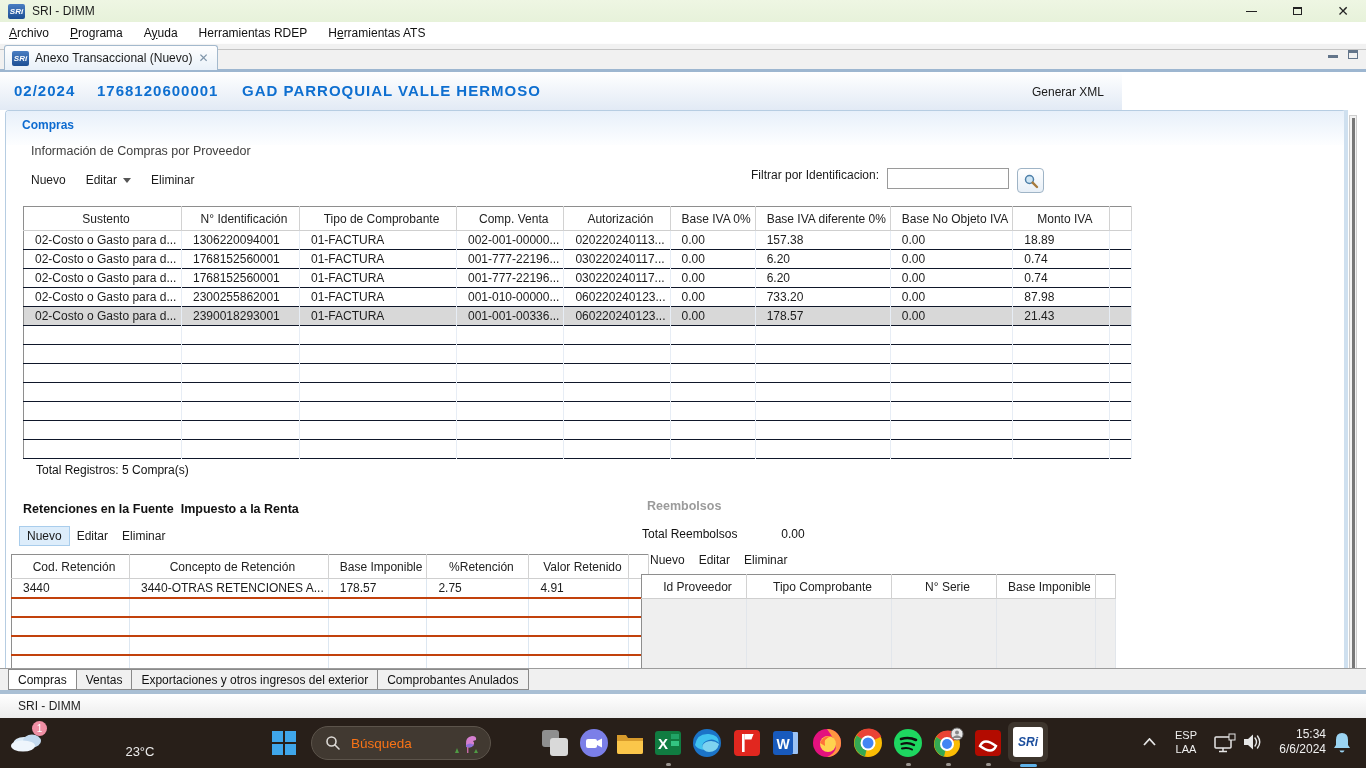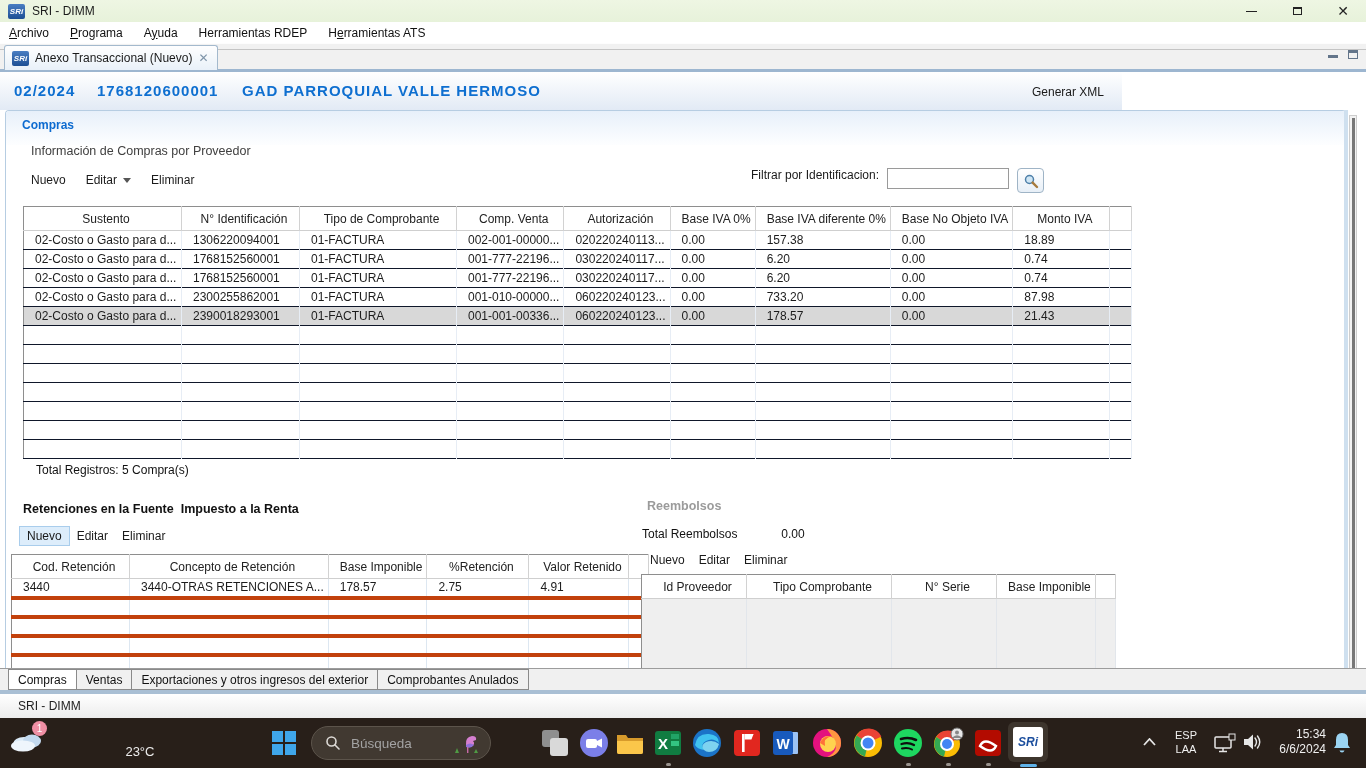--- a/index.html
+++ b/index.html
@@ -54,21 +54,21 @@
 
   
   table.tbl{border-collapse:collapse;table-layout:fixed;background:#fff;border:1px solid #8e8e8e;position:absolute;}
   .tbl th{font-weight:normal;font-size:12px;color:#222;text-align:center;padding:0 4px 0 11px;height:24px;border-right:1px solid #d2d2d2;white-space:nowrap;overflow:hidden;}
   .tbl td{font-size:12px;color:#1c1c1c;padding:0 4px 0 11px;height:19px;border-right:1px solid #e7edf5;white-space:nowrap;overflow:hidden;}
   .tbl thead tr{border-bottom:1px solid #cfcfcf;}
   .tbl tbody tr{border-bottom:1px solid #0f172a;}
   .tbl tbody tr.selected{background:#d8d8d8;}
   #tbl-compras{left:17px;top:95px;}
   #tbl-ret{left:5px;top:443px;}
-  #tbl-ret tbody tr{border-bottom:4px solid #c2410c;}
+  #tbl-ret tbody tr{border-bottom:2px solid #c2410c;}
   #tbl-ret td{border-right:1px solid #dde7f1;}
   #tbl-reemb{left:635px;top:463px;}
   #tbl-reemb tbody{background:#efefef;}
   #tbl-reemb tbody tr{border-bottom:none;}
   #tbl-reemb td{border-right:1px solid #e2e6eb;}
 
   .total-reg{position:absolute;left:30px;top:352px;font-size:12px;color:#111;}
   .ret-title{position:absolute;left:17px;top:391px;font-size:12.5px;font-weight:bold;color:#111;white-space:pre;}
   .toolbar2{left:20px;top:418px;gap:14px;}
   .chip{background:#ddedfb;border:1px solid #a9cdec;padding:2px 7px;margin:-3px -7px;}
@@ -93,21 +93,21 @@
 
   
   .taskbar{position:absolute;left:0;top:718px;width:1366px;height:50px;background:#281f19;z-index:6;}
   .weather{position:absolute;left:10px;top:6px;display:flex;}
   .weather .w-texts{margin-left:8px;color:#ececec;}
   .weather .w-temp{font-size:13px;margin-top:20px;text-align:right;}
   .weather .w-cond{font-size:13px;margin-top:14px;}
   .w-badge{position:absolute;left:22px;top:-3px;width:15px;height:15px;border-radius:50%;background:#ef8fa4;color:#fff;font-size:10px;display:flex;align-items:center;justify-content:center;}
   .start-btn{position:absolute;left:272px;top:13px;width:24px;height:24px;}
   .search-pill{position:absolute;left:311px;top:8px;width:180px;height:34px;border-radius:17px;background:#413931;border:1px solid #5c544b;display:flex;align-items:center;}
-  .search-pill .sp-text{font-size:13.5px;color:#a3a3a3;margin-left:10px;}
+  .search-pill .sp-text{font-size:13.5px;color:#f97316;margin-left:10px;}
   .tb-icon{position:absolute;top:9px;width:32px;height:32px;}
   .run-dot{position:absolute;top:45px;width:5px;height:3px;border-radius:2px;background:#9a948e;}
   .sri-active{position:absolute;left:1008px;top:4px;width:40px;height:40px;border-radius:6px;background:#3d352d;}
   .sri-box{position:absolute;left:5px;top:5px;width:30px;height:30px;border-radius:3px;background:#fff;display:flex;align-items:center;justify-content:center;font-size:12px;font-weight:bold;font-style:italic;color:#1c4f9e;}
   .sri-underline{position:absolute;left:1020px;top:46px;width:17px;height:3px;border-radius:2px;background:#5fb2e8;}
   .tray-lang{position:absolute;left:1168px;top:10px;width:36px;text-align:center;color:#f0f0f0;font-size:11px;line-height:14px;}
   .tray-clock{position:absolute;left:1258px;top:9px;width:68px;text-align:right;color:#f0f0f0;font-size:12px;line-height:15px;}
   .tray-ic{position:absolute;top:15px;}
 </style>
 </head>

